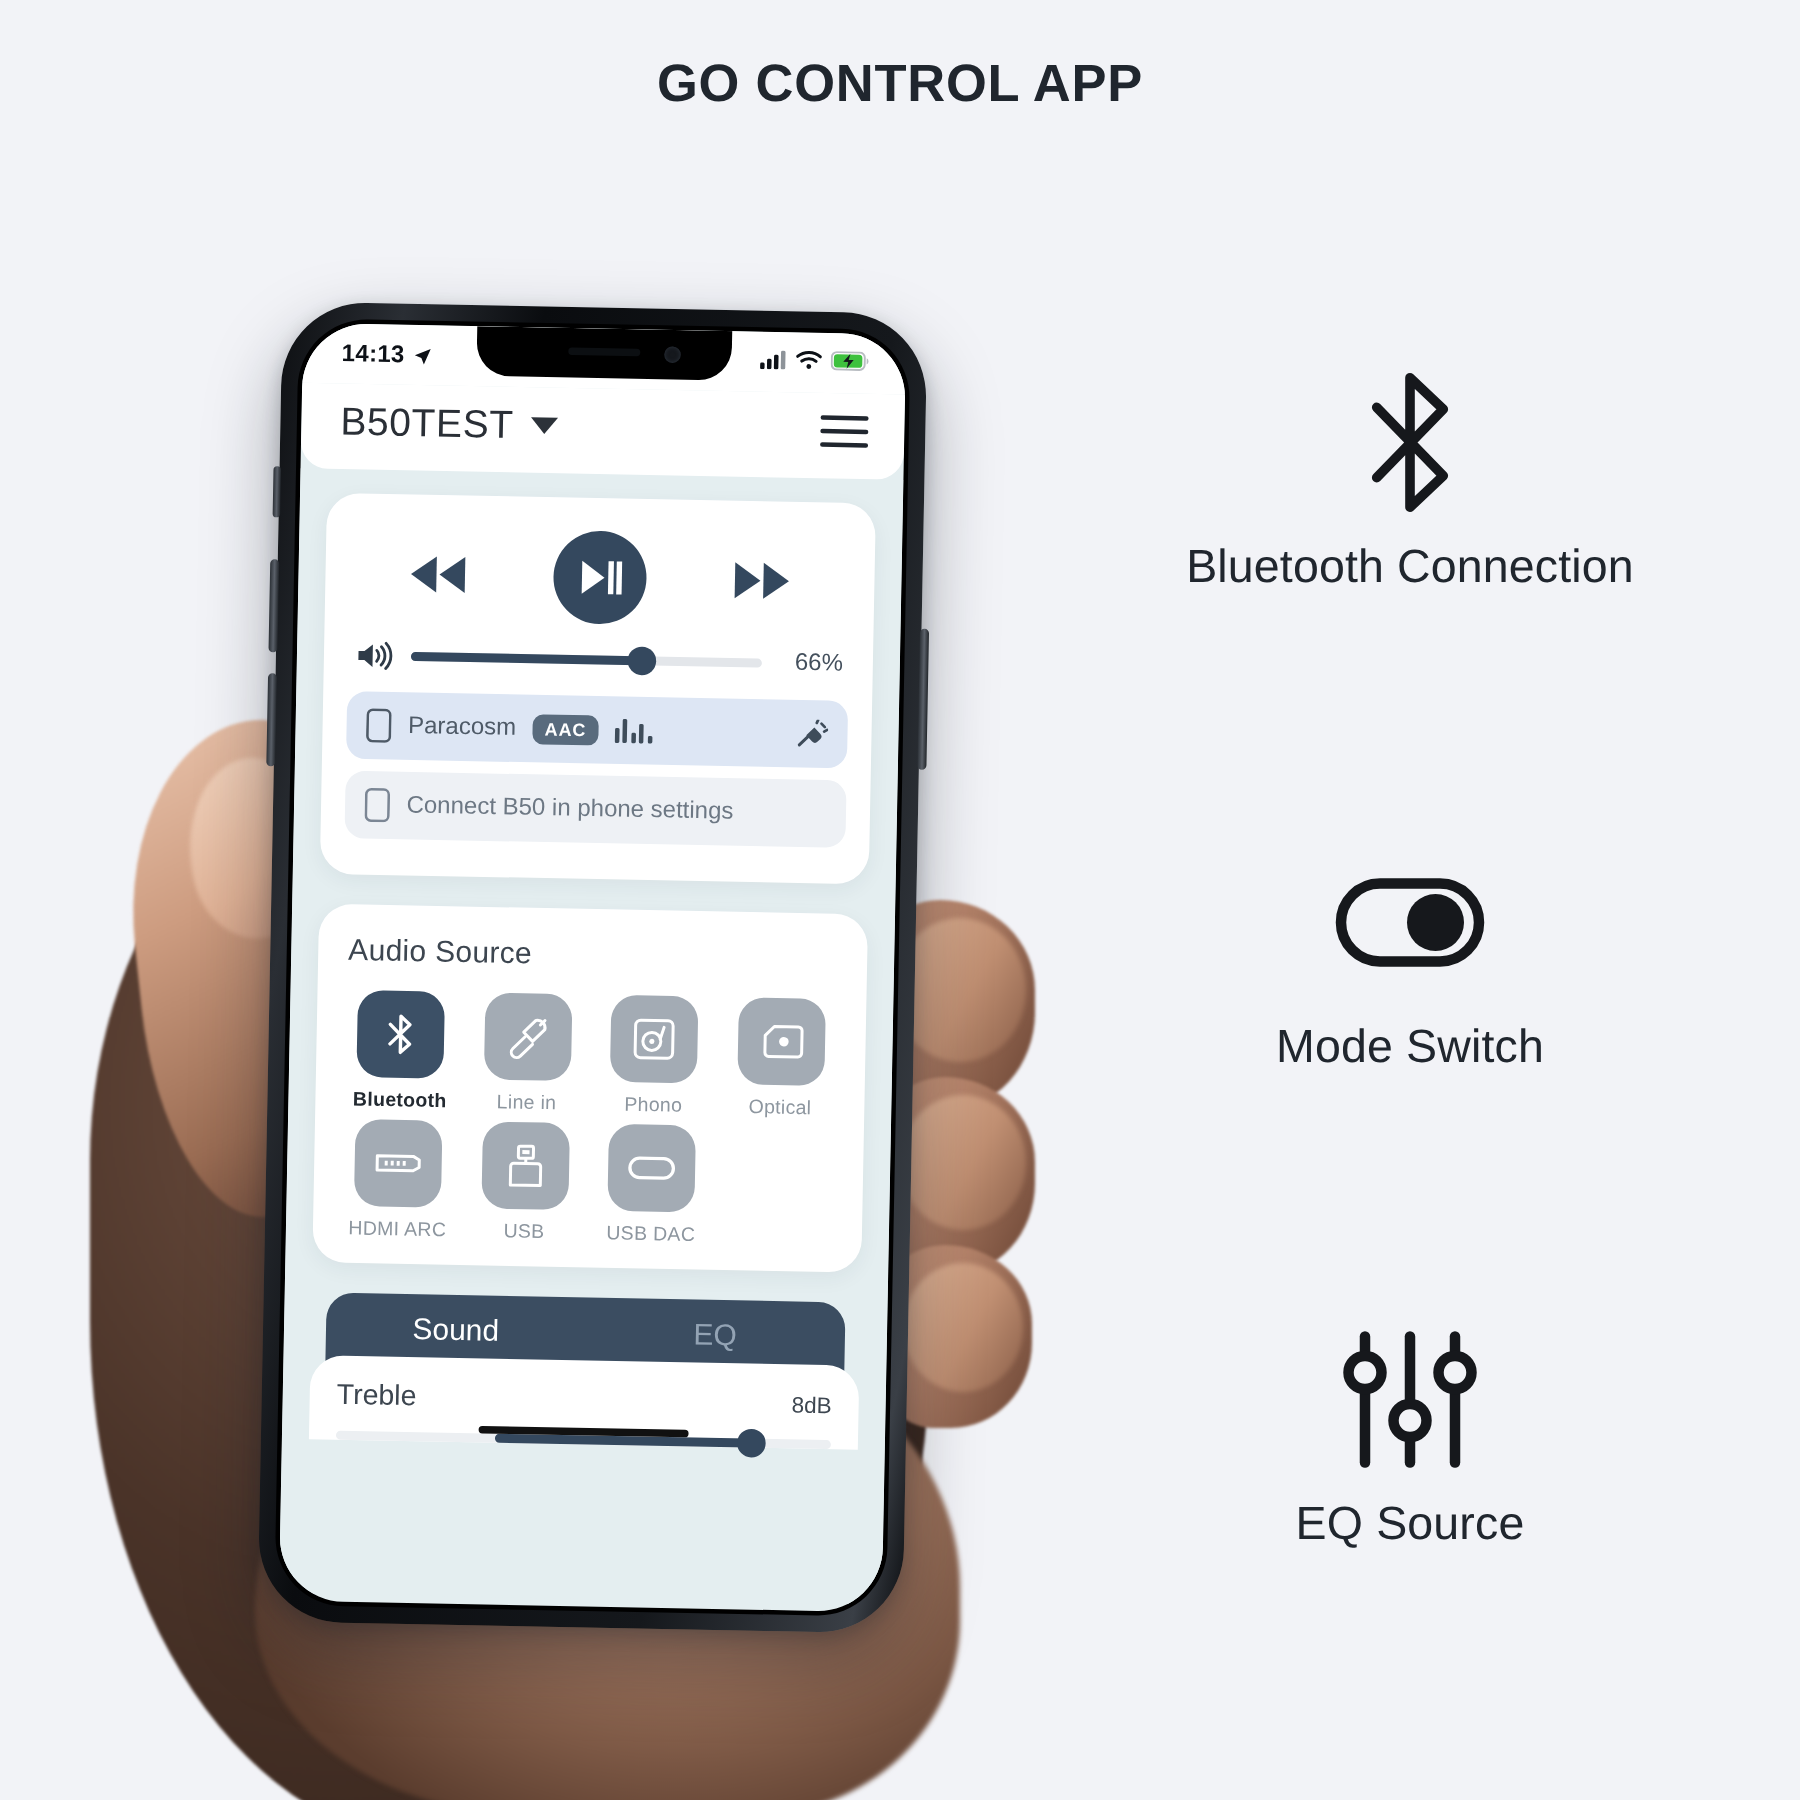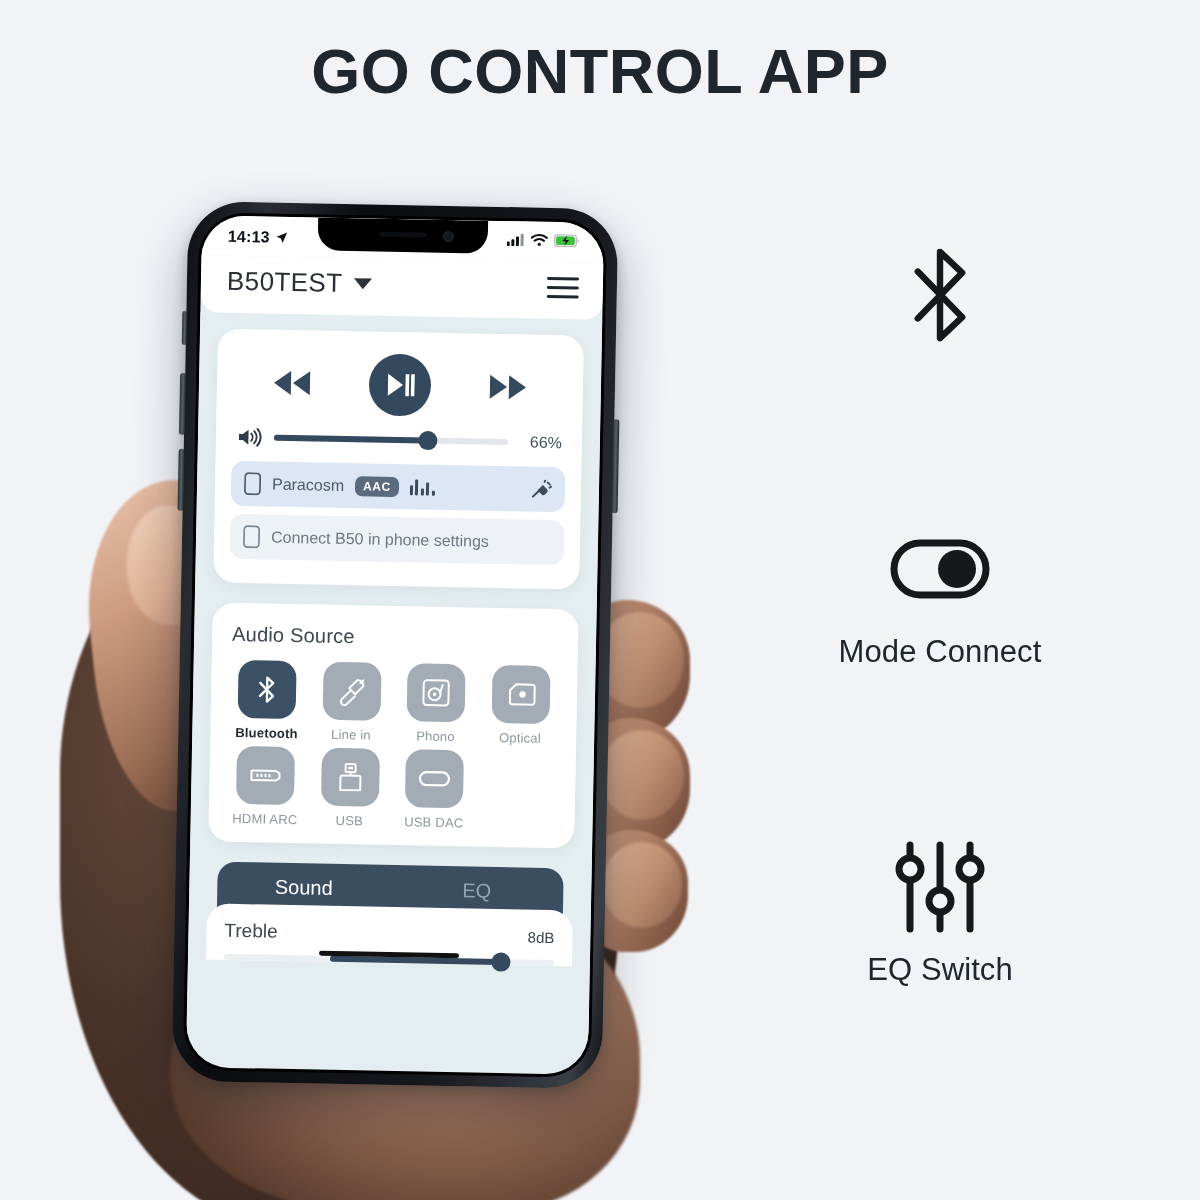--- a/index.html
+++ b/index.html
@@ -7,21 +7,21 @@
     width: 1200px; height: 1200px;
     background: #f2f3f7;
     font-family: "Liberation Sans", sans-serif;
     overflow: hidden;
   }
   .page { position: relative; width: 1200px; height: 1200px; background: #f2f3f7; }
 
   
   .heading { position: absolute; top: 36px; left: 0; width: 1200px; text-align: center; }
   .heading .line1 {
-    font-size: 63px; font-weight: 700; color: #20262e;
+    font-size: 35px; font-weight: 700; color: #20262e;
     letter-spacing: .5px; line-height: 1.12;
   }
   .heading .line2 {
     font-size: 47px; font-weight: 700; color: #20262e;
     letter-spacing: .2px; line-height: 1.35;
   }
 
   
   .hand-layer { position: absolute; inset: 0; overflow: hidden; }
   .palm {
@@ -507,44 +507,45 @@
   </div>
 
   <div class="features">
 
     <div class="feature">
       <div class="ficon">
         <svg width="74" height="104" viewBox="0 0 30 42">
           <path d="M6 11.5 L24 30 L15 38.5 L15 3.5 L24 12 L6 30.5" stroke="#16181c" stroke-width="2.6" fill="none" stroke-linejoin="round" stroke-linecap="round"></path>
         </svg>
       </div>
+      <div class="flabel">Bluetooth Connection</div>
     </div>
 
     <div class="fgap1"></div>
 
     <div class="feature">
       <div class="ficon">
         <svg width="100" height="60" viewBox="0 0 100 60">
           <rect x="4" y="4" width="92" height="52" rx="26" stroke="#16181c" stroke-width="7" fill="none"></rect>
           <circle cx="67" cy="30" r="19" fill="#16181c"></circle>
         </svg>
       </div>
-      <div class="flabel">Mode Connect</div>
+      <div class="flabel">Mode Switch</div>
     </div>
 
     <div class="fgap2"></div>
 
     <div class="feature">
       <div class="ficon">
         <svg width="92" height="96" viewBox="0 0 92 96">
           <line x1="16" y1="6" x2="16" y2="90" stroke="#16181c" stroke-width="7" stroke-linecap="round"></line>
           <line x1="46" y1="6" x2="46" y2="90" stroke="#16181c" stroke-width="7" stroke-linecap="round"></line>
           <line x1="76" y1="6" x2="76" y2="90" stroke="#16181c" stroke-width="7" stroke-linecap="round"></line>
           <circle cx="16" cy="30" r="11" fill="#f2f3f7" stroke="#16181c" stroke-width="7"></circle>
           <circle cx="46" cy="62" r="11" fill="#f2f3f7" stroke="#16181c" stroke-width="7"></circle>
           <circle cx="76" cy="30" r="11" fill="#f2f3f7" stroke="#16181c" stroke-width="7"></circle>
         </svg>
       </div>
-      <div class="flabel">EQ Switch</div>
+      <div class="flabel">EQ Source</div>
     </div>
 
   </div>
 </div>
 
 </body></html>

